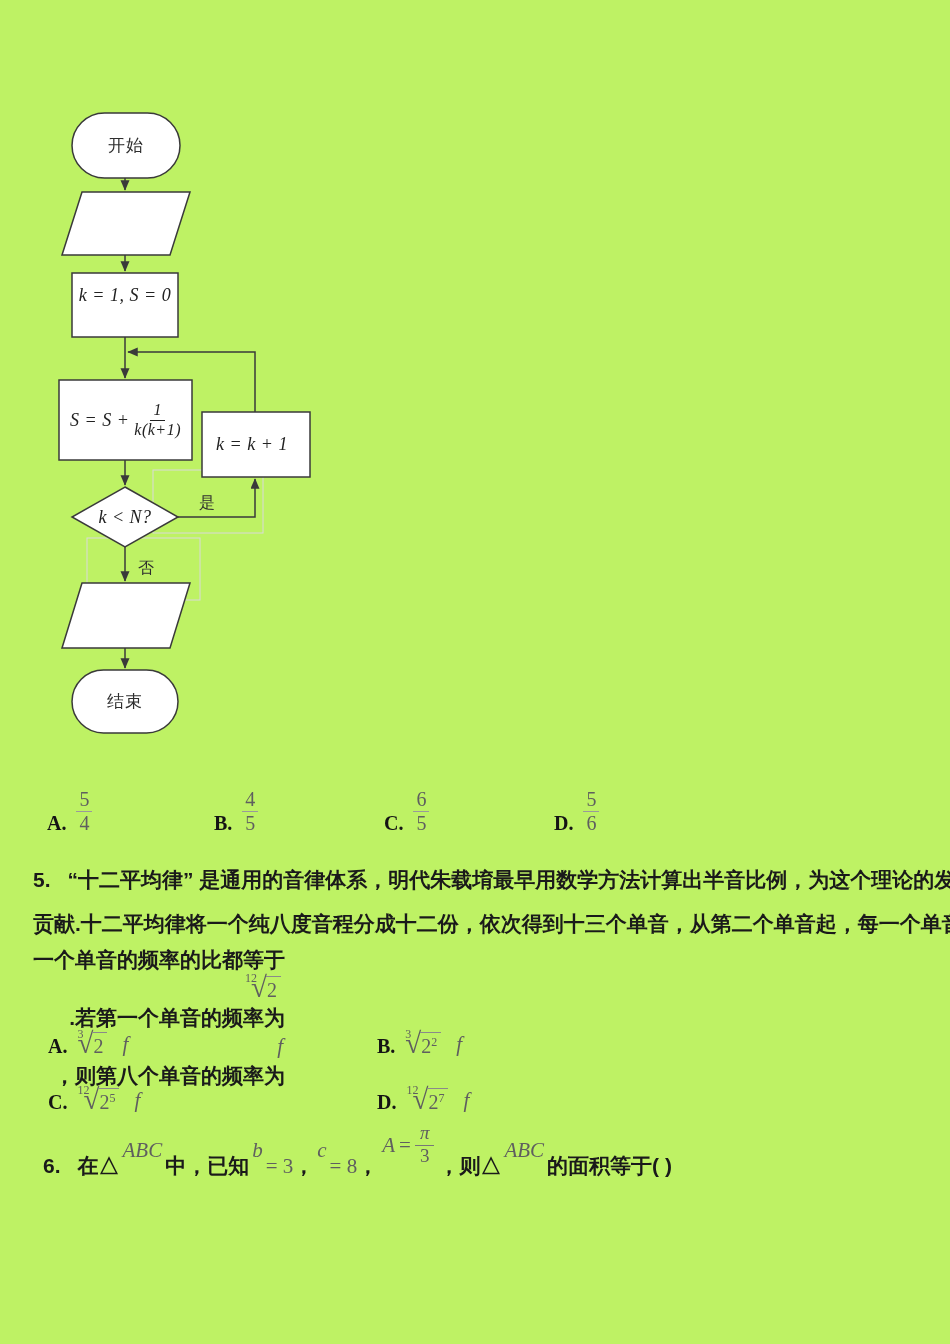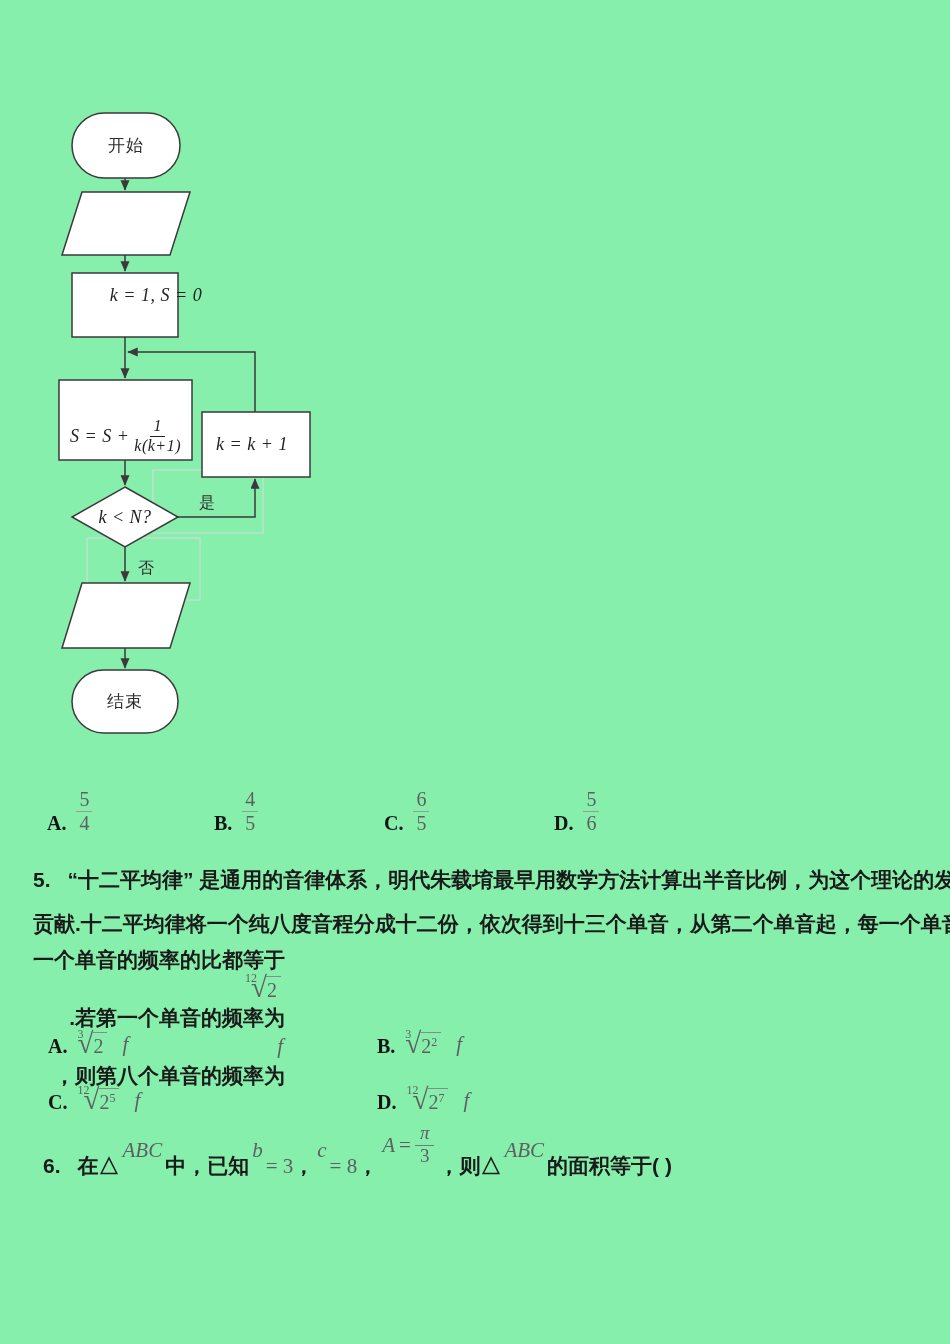--- a/index.html
+++ b/index.html
@@ -1,20 +1,20 @@
 <!DOCTYPE html>
 <html><head>
 <meta charset="utf-8">
 <style>
   * { margin:0; padding:0; box-sizing:border-box; }
   html,body { background:#ffffff; }
   .page {
     position:relative;
     width:950px; height:1344px;
-    background:#86efac;
+    background:#bef264;
     font-family:"Liberation Sans", sans-serif;
     overflow:hidden;
   }
   
   .flowchart { position:absolute; left:0; top:0; width:360px; height:770px; }
   .fc-svg { position:absolute; left:0; top:0; }
   .node-label {
     position:absolute; display:flex; align-items:center; justify-content:center;
     color:#2e2e2e; font-size:17px; font-weight:400; letter-spacing:1px;
   }
@@ -84,24 +84,24 @@
       <rect x="59" y="380" width="133" height="80" fill="#ffffff" stroke="#3a3a3a" stroke-width="1.5"></rect>
       <rect x="202" y="412" width="108" height="65" fill="#ffffff" stroke="#3a3a3a" stroke-width="1.5"></rect>
       <polygon points="125,487 178,517 125,547 72,517" fill="#ffffff" stroke="#3a3a3a" stroke-width="1.5"></polygon>
       <polygon points="82,583 190,583 170,648 62,648" fill="#ffffff" stroke="#3a3a3a" stroke-width="1.5"></polygon>
       <rect x="72" y="670" width="106" height="63" rx="31.5" fill="#ffffff" stroke="#3a3a3a" stroke-width="1.5"></rect>
     </svg>
 
     <div class="node-label" style="left:72px; top:113px; width:108px; height:65px;">
       <span>开始</span>
     </div>
-    <div class="node-label fc-math" style="left:72px; top:273px; width:106px; height:45px;margin-left:31px;">
+    <div class="node-label fc-math" style="left:72px; top:273px; width:106px; height:45px;">
       <span>k = 1, S = 0</span>
     </div>
-    <div class="node-label fc-math" style="left:59px; top:380px; width:133px; height:80px;margin-top:16px;">
+    <div class="node-label fc-math" style="left:59px; top:380px; width:133px; height:80px;">
       <span>S = S +</span>
       <span class="fc-frac">
         <span class="num">1</span>
         <span class="den">k(k+1)</span>
       </span>
     </div>
     <div class="node-label fc-math" style="left:202px; top:412px; width:100px; height:65px;">
       <span>k = k + 1</span>
     </div>
     <div class="node-label fc-math" style="left:72px; top:487px; width:106px; height:60px;">

